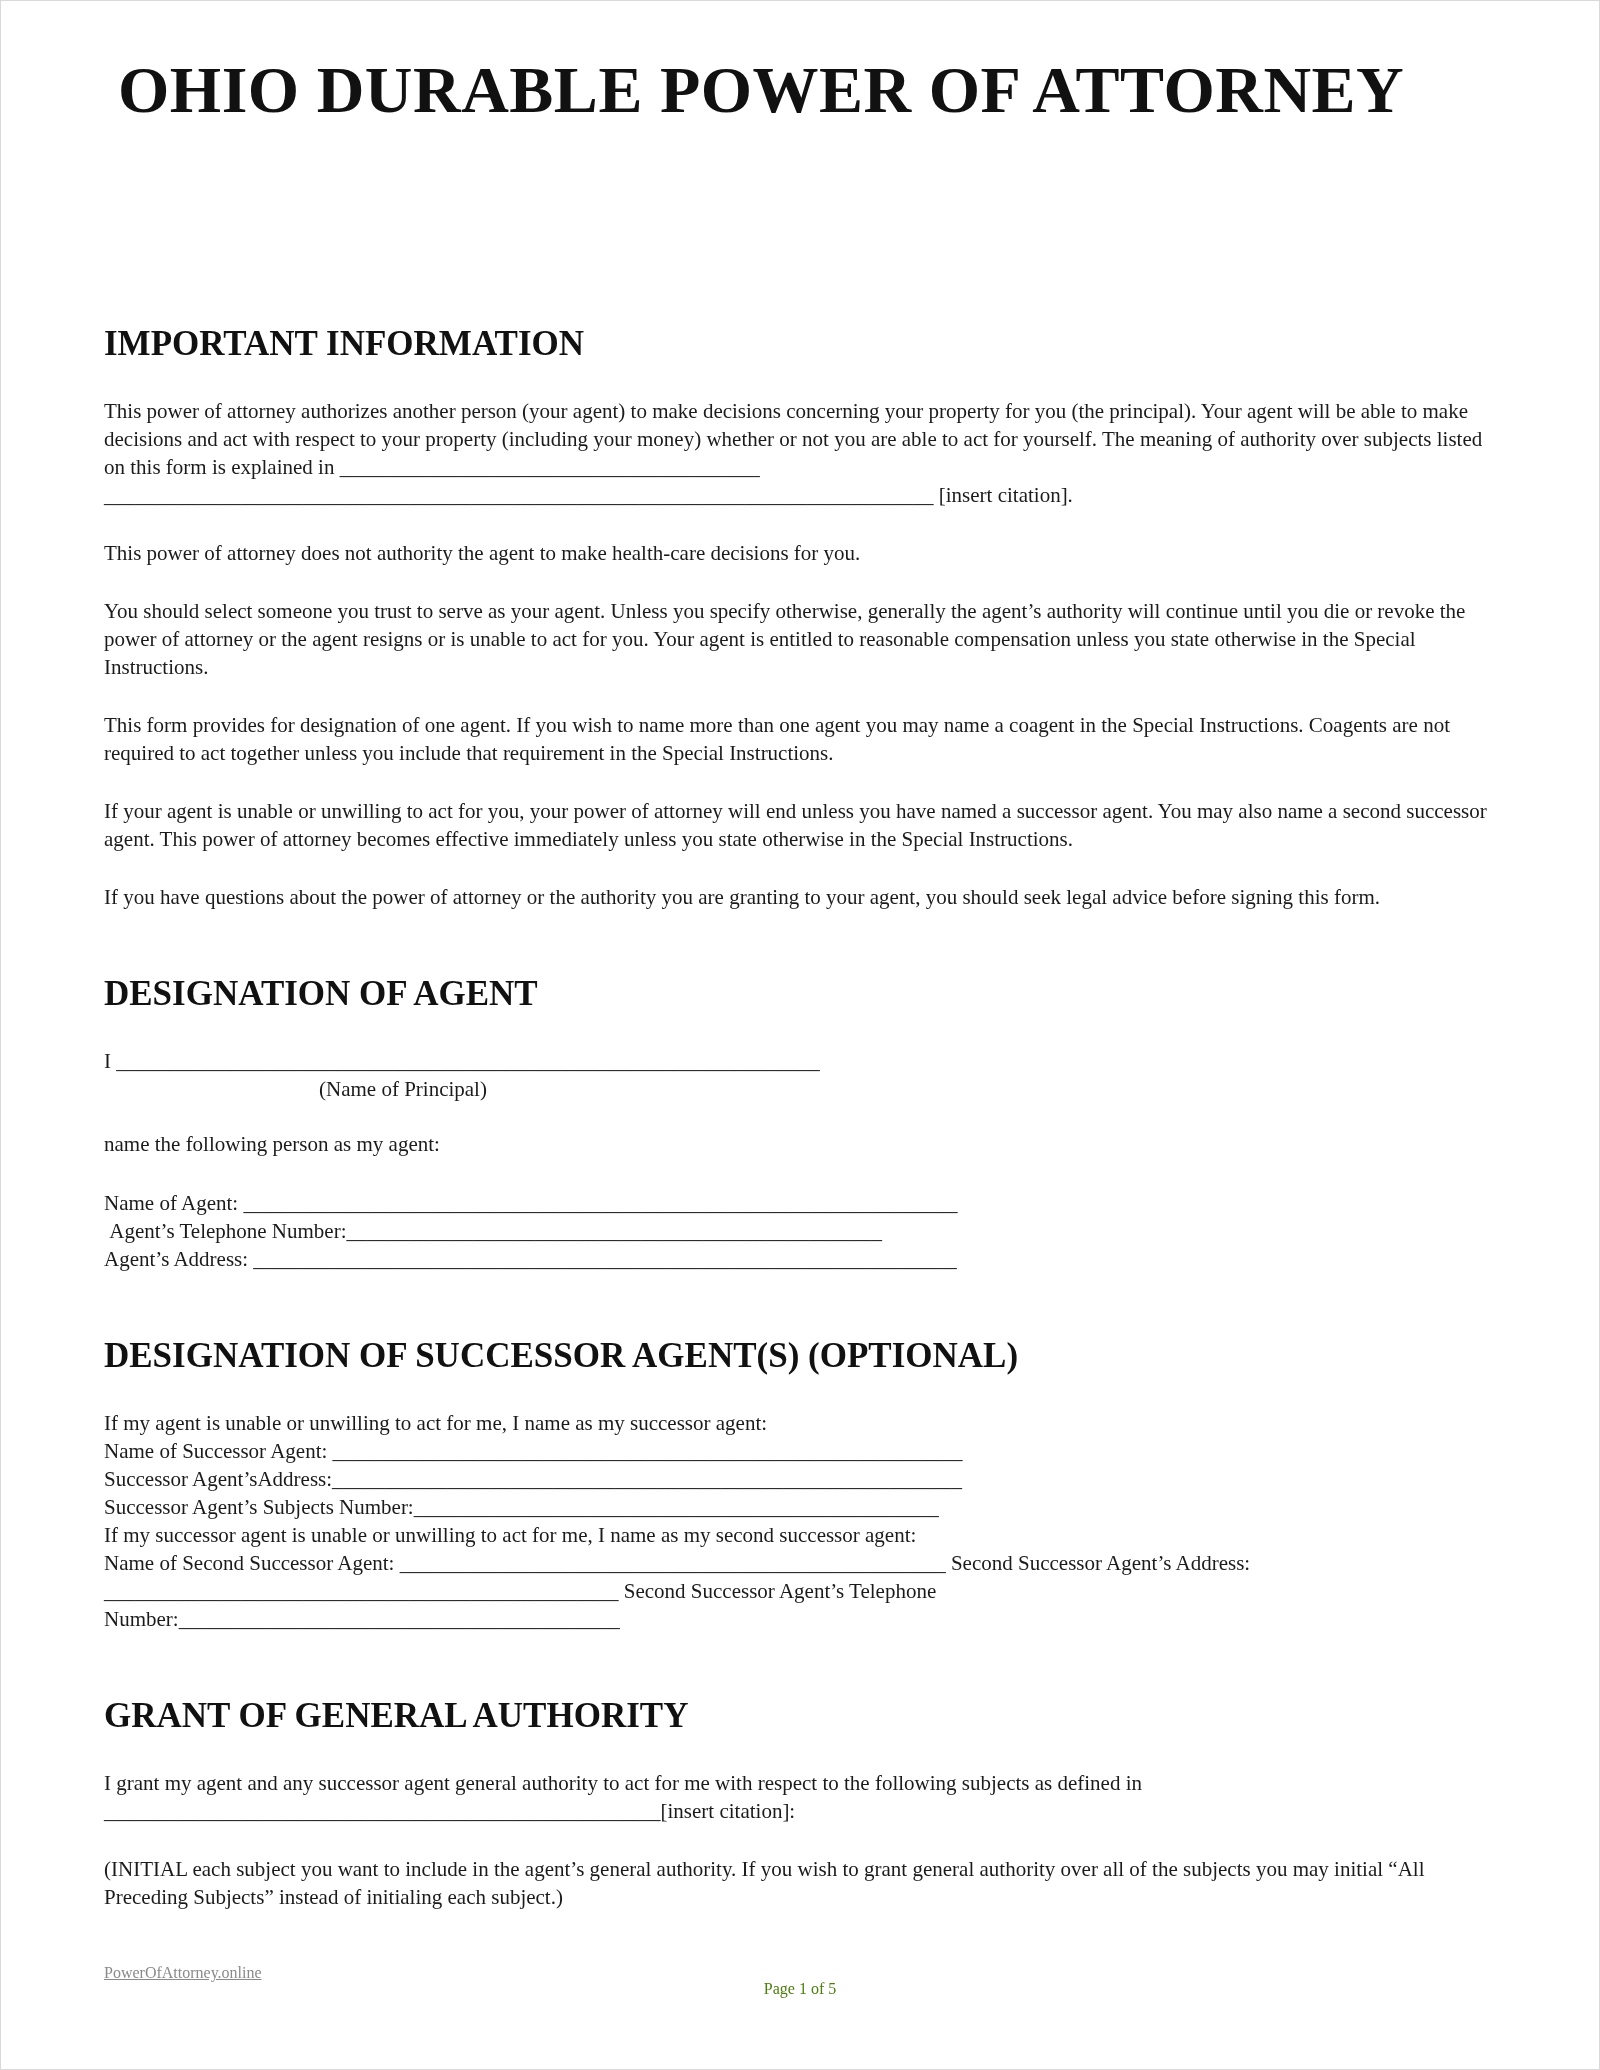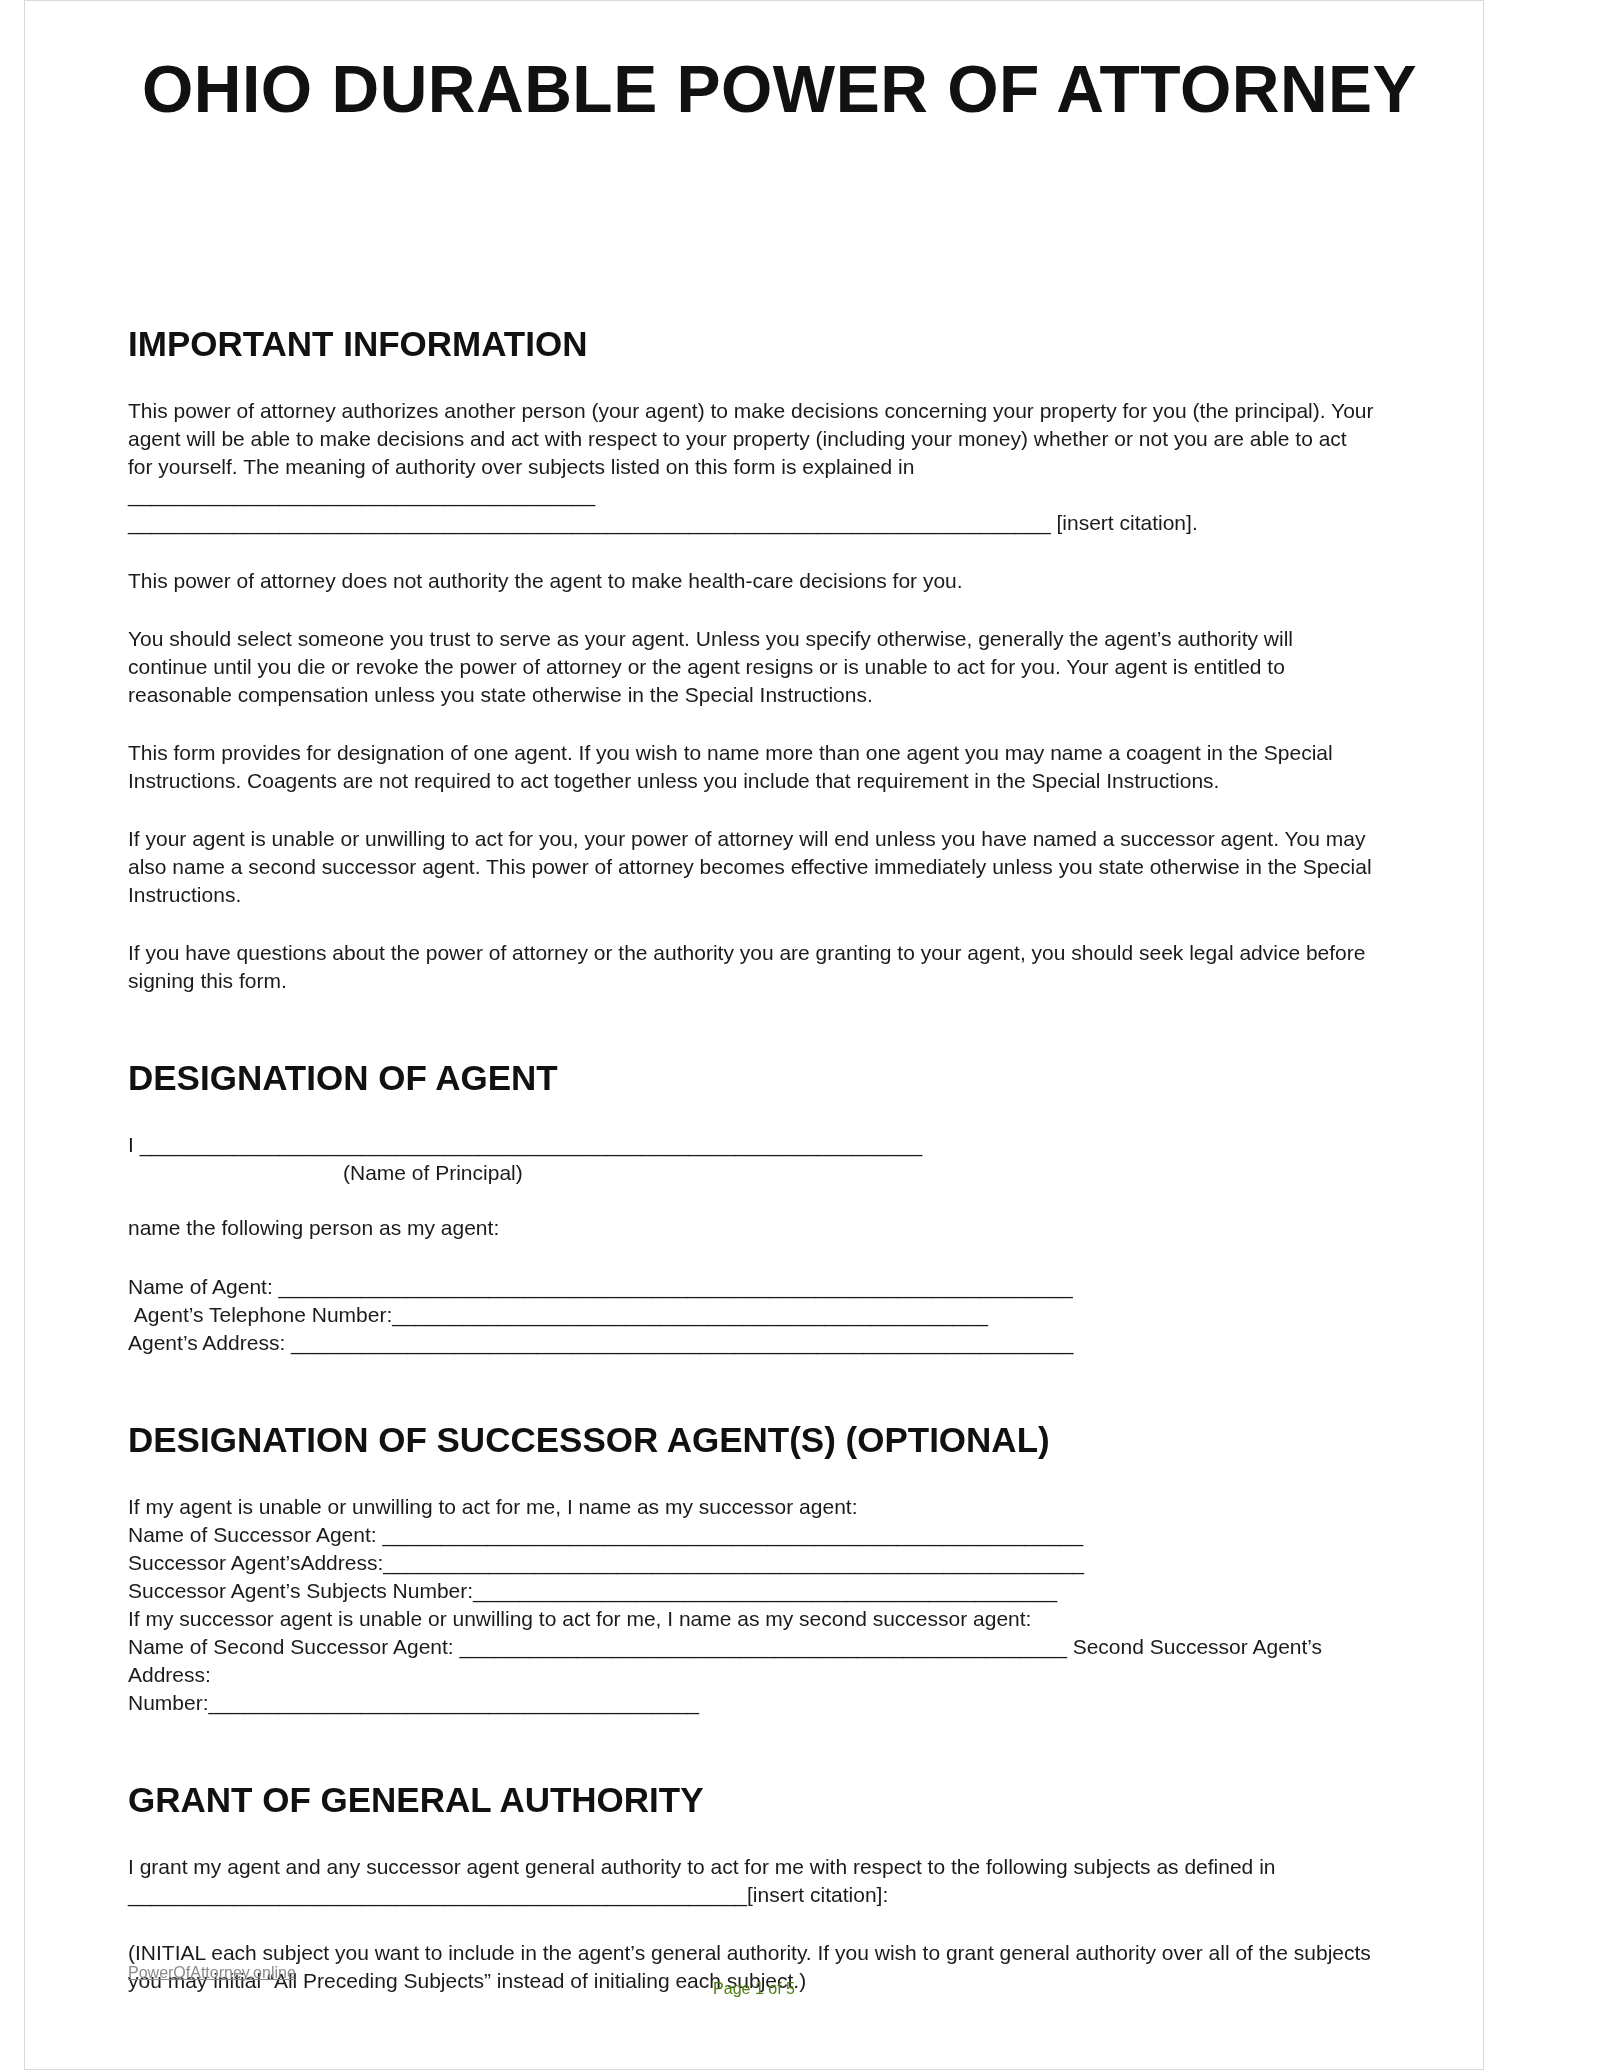--- a/index.html
+++ b/index.html
@@ -1,26 +1,25 @@
 <!DOCTYPE html>
 <html><head>
 <meta charset="utf-8">
 <style>
   html, body { margin: 0; padding: 0; background: #ffffff; }
   .page {
     position: relative;
-    width: 1460px;
+    width: 1600px;
     height: 2070px;
     background: #ffffff;
     color: #1b1b1b;
-    font-family: Liberation Sans, sans-serif;
+    font-family: Liberation Serif, serif;
     box-sizing: border-box;
     border: 1px solid #d9d9d9;
     overflow: hidden;
-    margin-left: 24px;
   }
   .content {
     padding: 0 108px 0 103px;
   }
   .doc-title {
     font-size: 66px;
     font-weight: bold;
     color: #111111;
     margin: 52px 0 0 14px;
     line-height: 1.12;
@@ -113,20 +112,21 @@
     </section>
 
     <section>
       <h2 class="section-heading">DESIGNATION OF SUCCESSOR AGENT(S) (OPTIONAL)</h2>
       <div class="line">If my agent is unable or unwilling to act for me, I name as my successor agent:</div>
       <div class="line">Name of Successor Agent: ____________________________________________________________</div>
       <div class="line">Successor Agent’sAddress:____________________________________________________________</div>
       <div class="line">Successor Agent’s Subjects Number:__________________________________________________</div>
       <div class="line">If my successor agent is unable or unwilling to act for me, I name as my second successor agent:</div>
       <div class="line">Name of Second Successor Agent: ____________________________________________________ Second Successor Agent’s Address:</div>
+      <div class="line">_________________________________________________ Second Successor Agent’s Telephone</div>
       <div class="line">Number:__________________________________________</div>
     </section>
 
     <section>
       <h2 class="section-heading">GRANT OF GENERAL AUTHORITY</h2>
       <p class="para">I grant my agent and any successor agent general authority to act for me with respect to the following subjects as defined in
 _____________________________________________________[insert citation]:</p>
       <p class="para grant-para-last">(INITIAL each subject you want to include in the agent’s general authority. If you wish to grant general authority over all of the subjects you may initial “All Preceding Subjects” instead of initialing each subject.)</p>
     </section>
 

